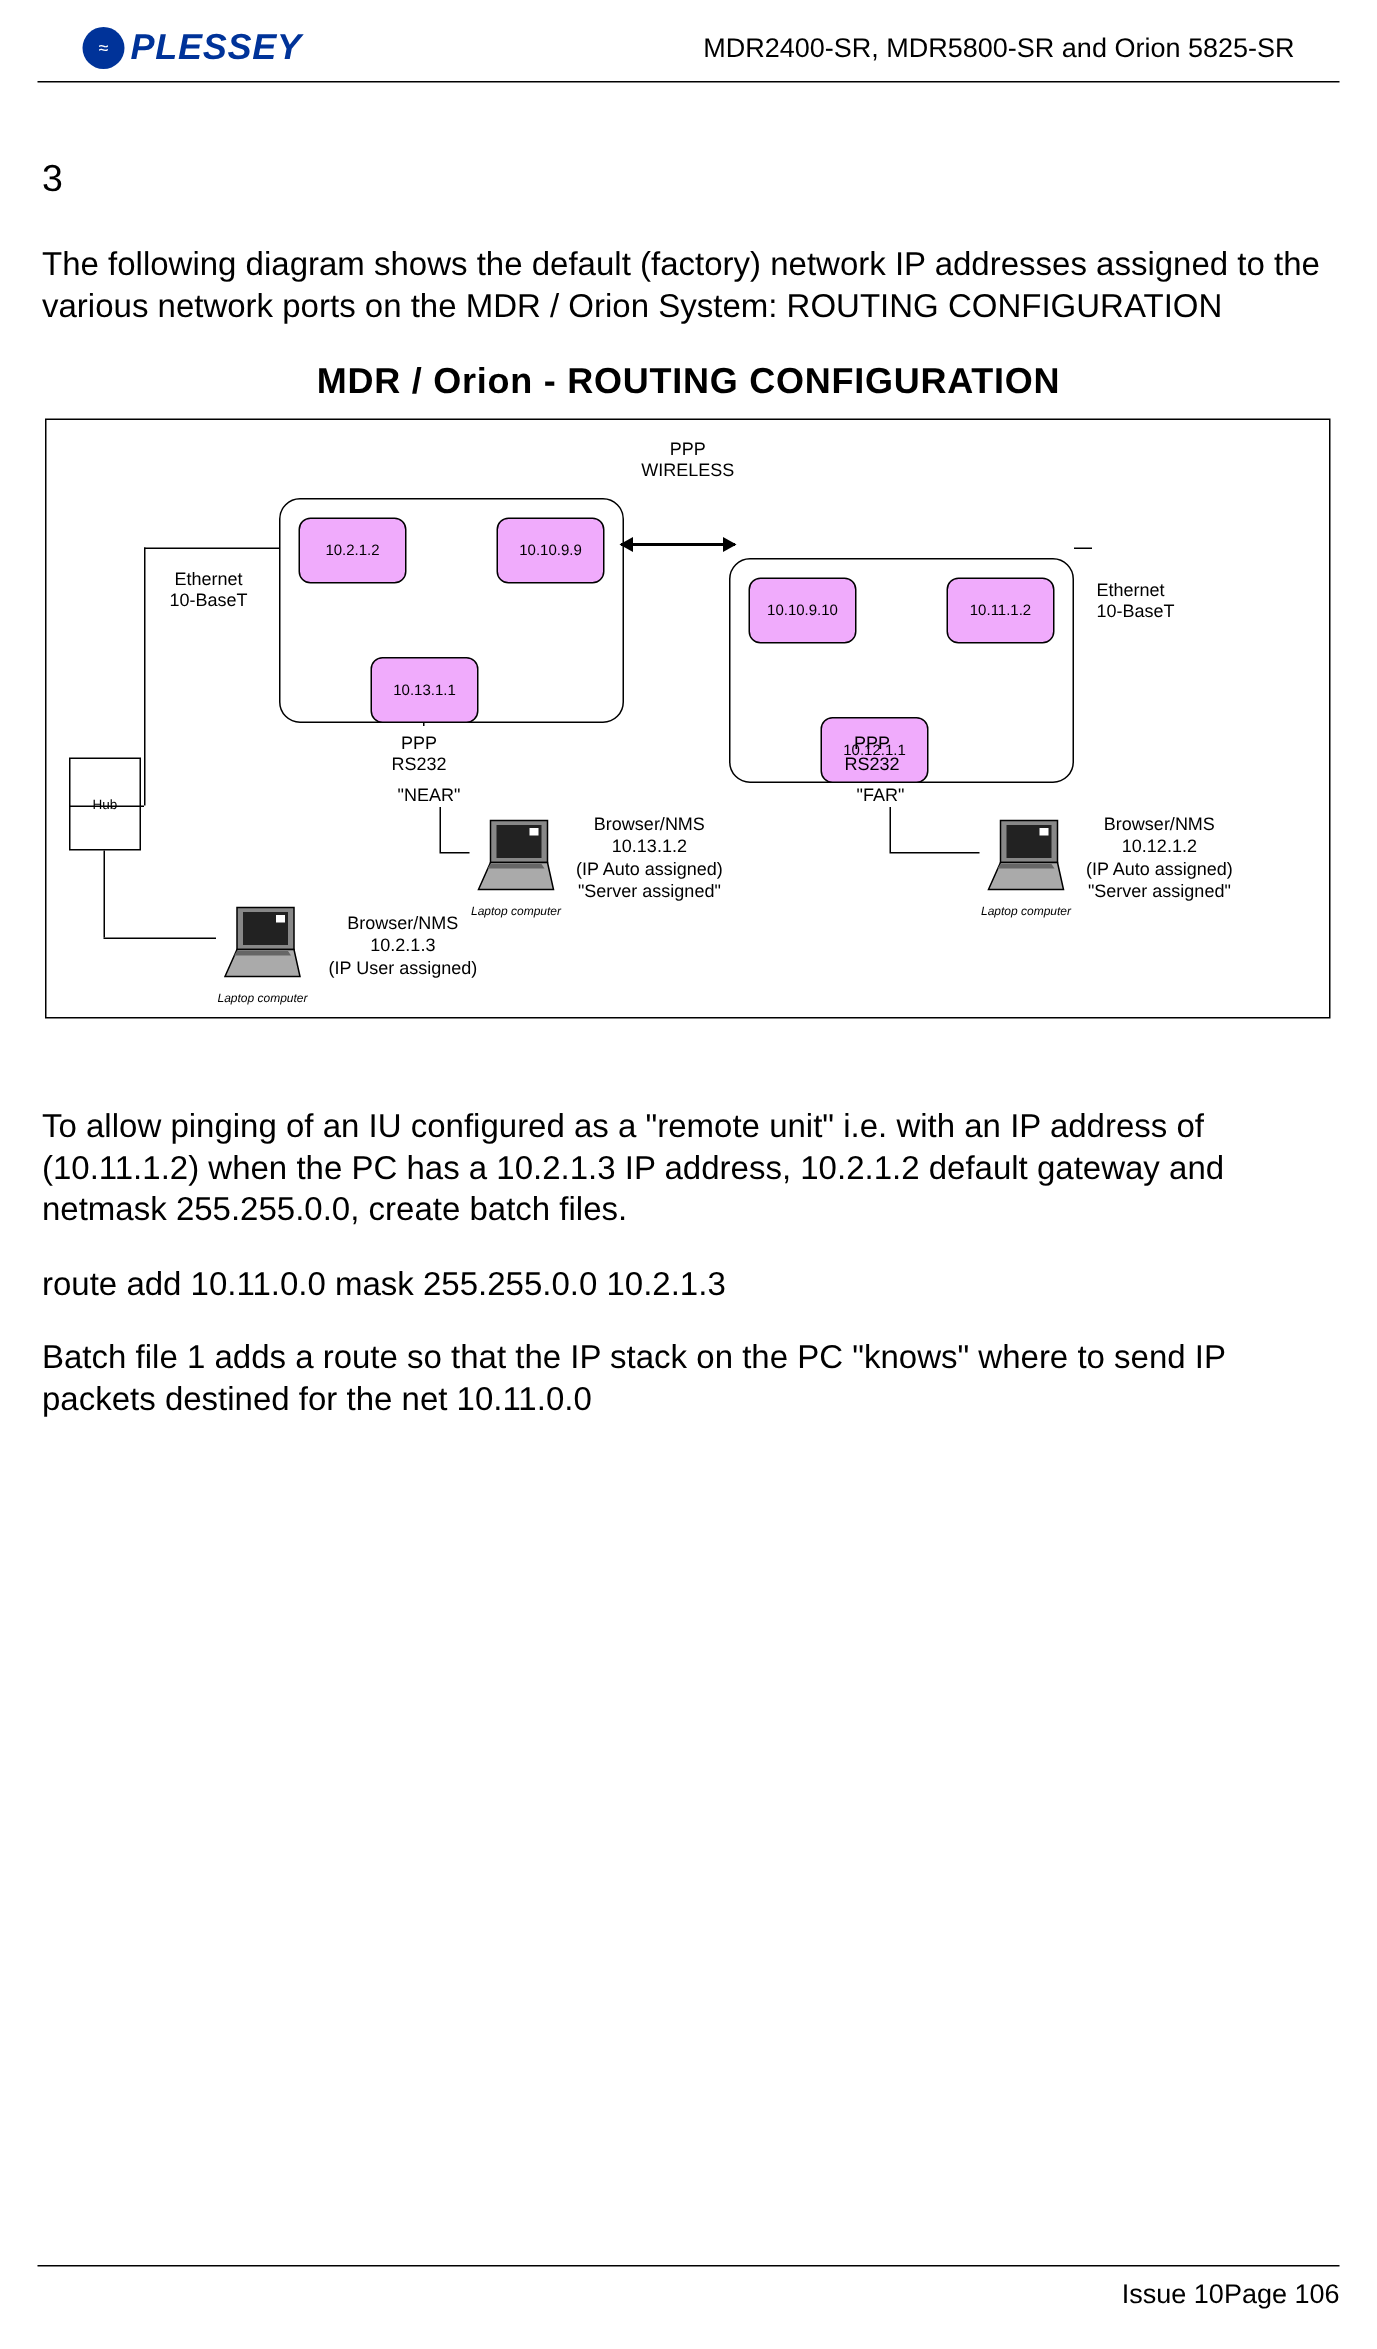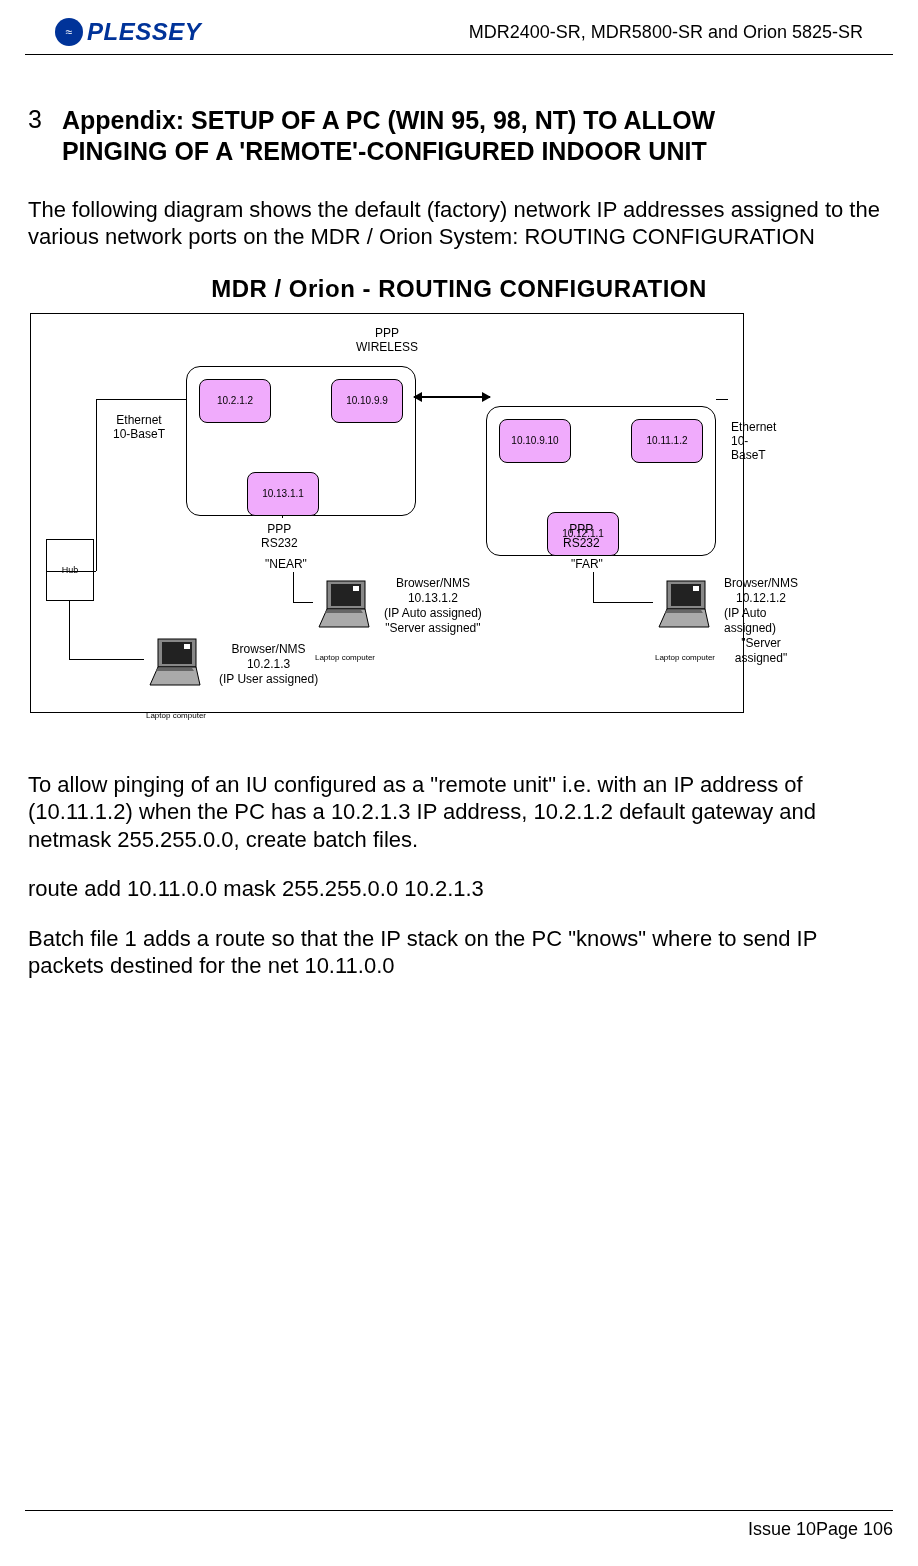--- a/index.html
+++ b/index.html
@@ -73,21 +73,21 @@
     }
     .diagram-title {
       font-size: 24px;
       font-weight: bold;
       text-align: center;
       margin: 24px 0 10px 0;
       letter-spacing: 0.5px;
     }
     .diagram-box {
       border: 1px solid #000;
-      width: 714px;
+      width: 857px;
       height: 400px;
       position: relative;
       margin: 0 2px 10px 2px;
     }
     .ppp-wireless {
       position: absolute;
       top: 12px;
       left: 50%;
       transform: translateX(-50%);
       font-size: 12px;
@@ -165,22 +165,23 @@
       position: absolute;
       font-size: 12px;
     }
     .laptop {
       position: absolute;
       width: 62px;
     }
     .laptop svg { width: 62px; height: 52px; }
     .laptop-label {
       font-size: 8px;
-      text-align: right;
-      margin-top: 18px;
+      text-align: center;
+      margin-top: 1px;
+      font-style: italic;
     }
     .browser-info {
       position: absolute;
       font-size: 12px;
       line-height: 1.25;
     }
     .footer {
       position: absolute;
       bottom: 26px;
       left: 25px;
@@ -204,24 +205,20 @@
       </div>
     <div class="logo-text">PLESSEY</div>
   </div>
   <div class="header-right">MDR2400-SR, MDR5800-SR and Orion 5825-SR</div>
 </div>
 
 <div class="content">
 
   <div class="appendix-heading">
     <div class="appendix-num">3</div>
-    <div class="appendix-title">
-      <span>Appendix: SETUP OF A PC (WIN 95, 98, NT) TO ALLOW</span><br>
-      <span>PINGING OF A 'REMOTE'-CONFIGURED INDOOR UNIT</span>
-    </div>
   </div>
 
   <div class="body-text">The following diagram shows the default (factory) network IP addresses assigned to the various network ports on the MDR / Orion System: ROUTING CONFIGURATION</div>
 
 
   <div class="diagram-title">MDR / Orion - ROUTING CONFIGURATION</div>
 
   <div class="diagram-box">
     <div class="ppp-wireless">
       <span>PPP</span><br><span>WIRELESS</span>

